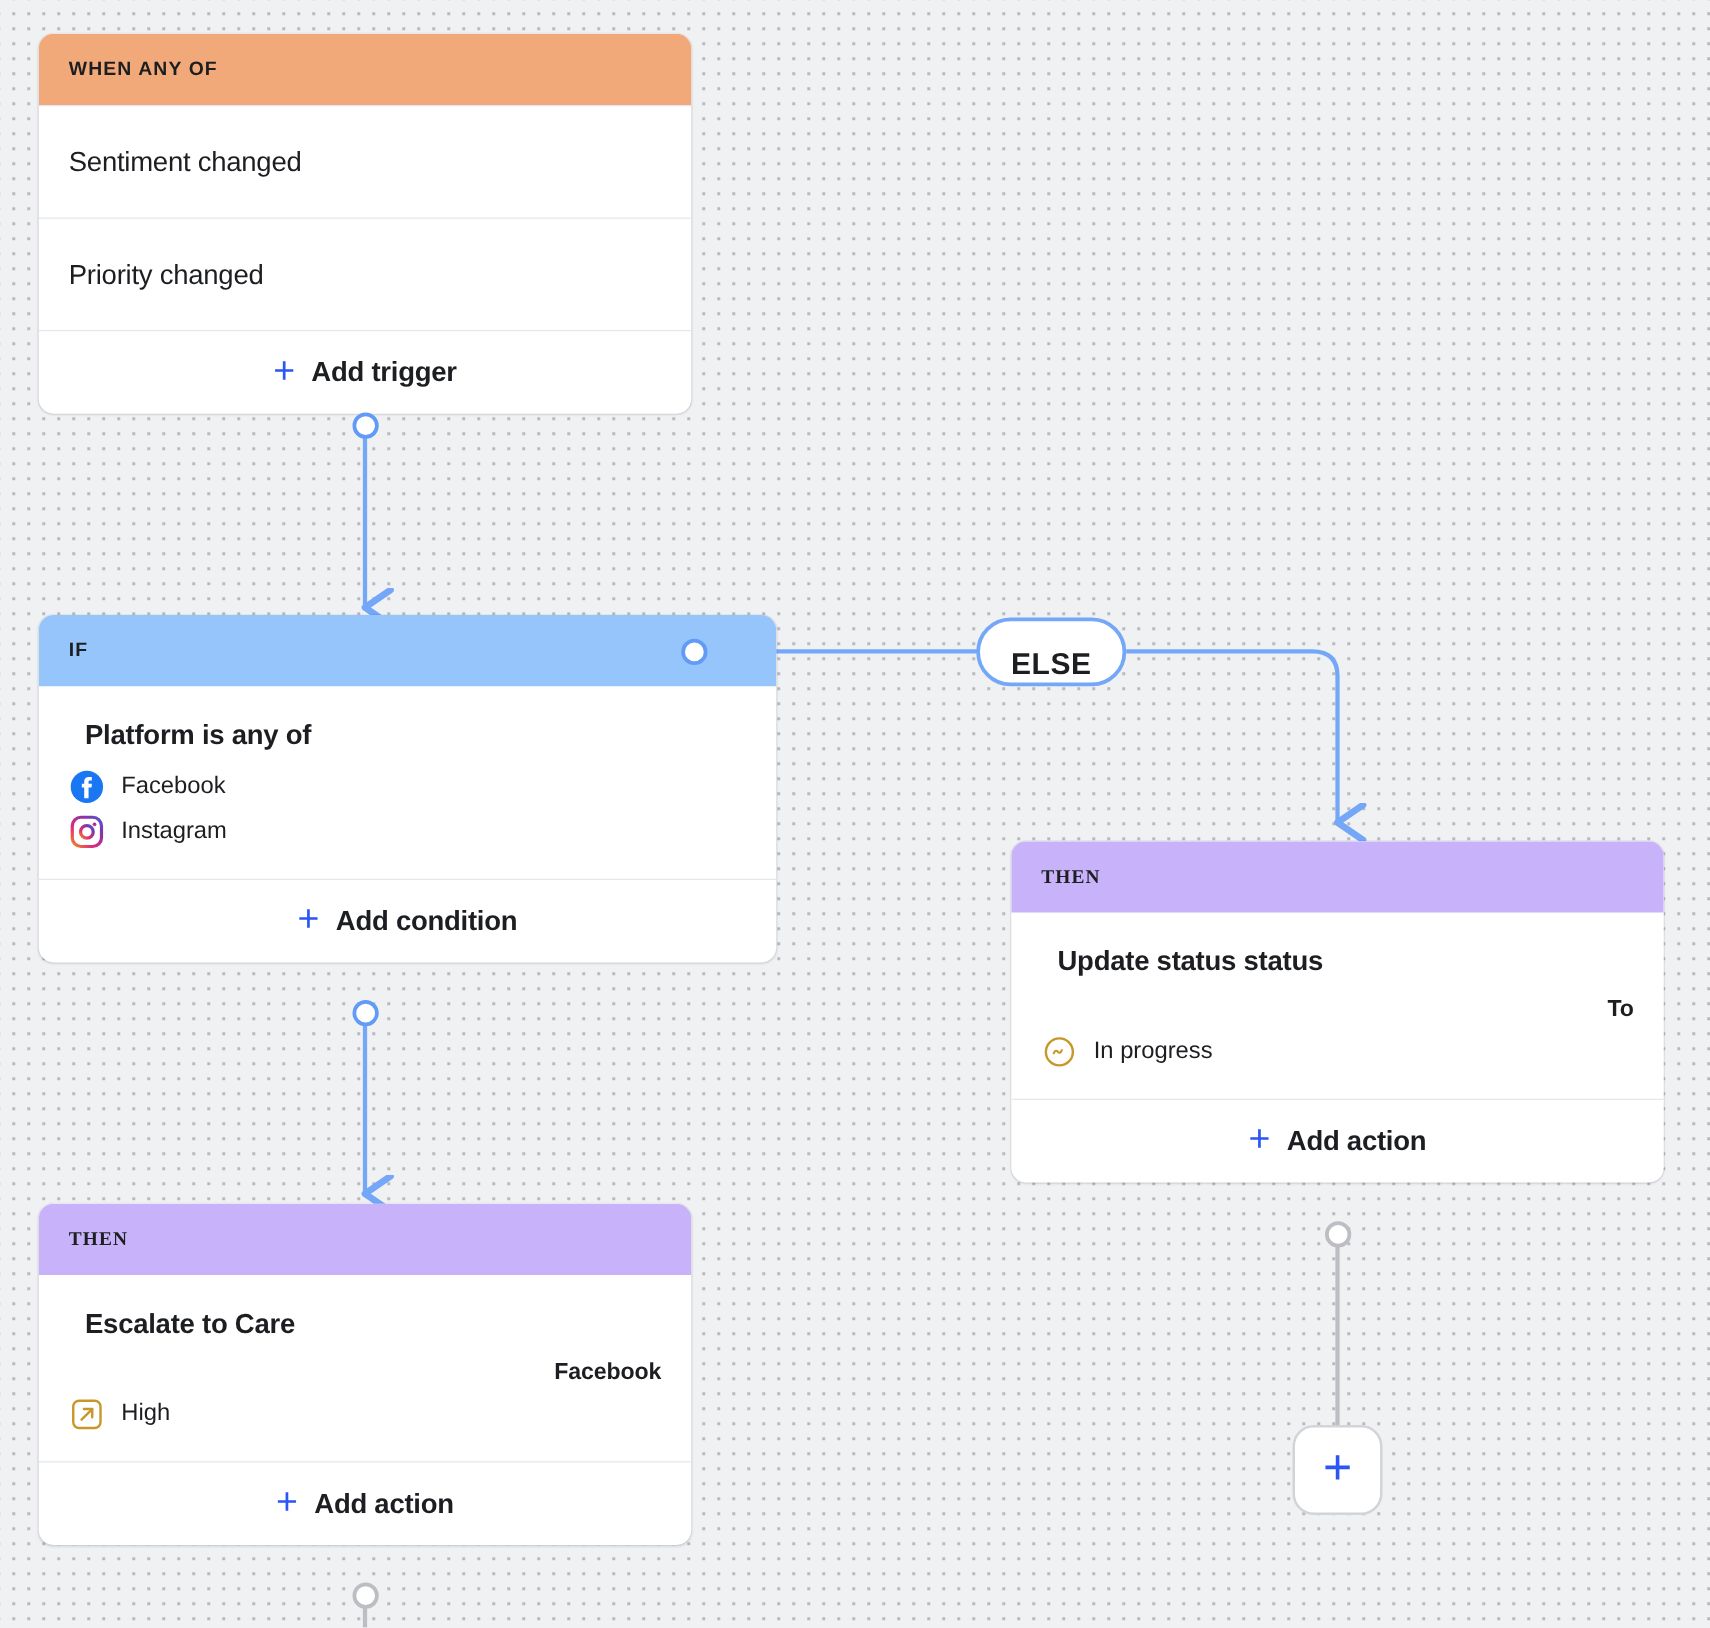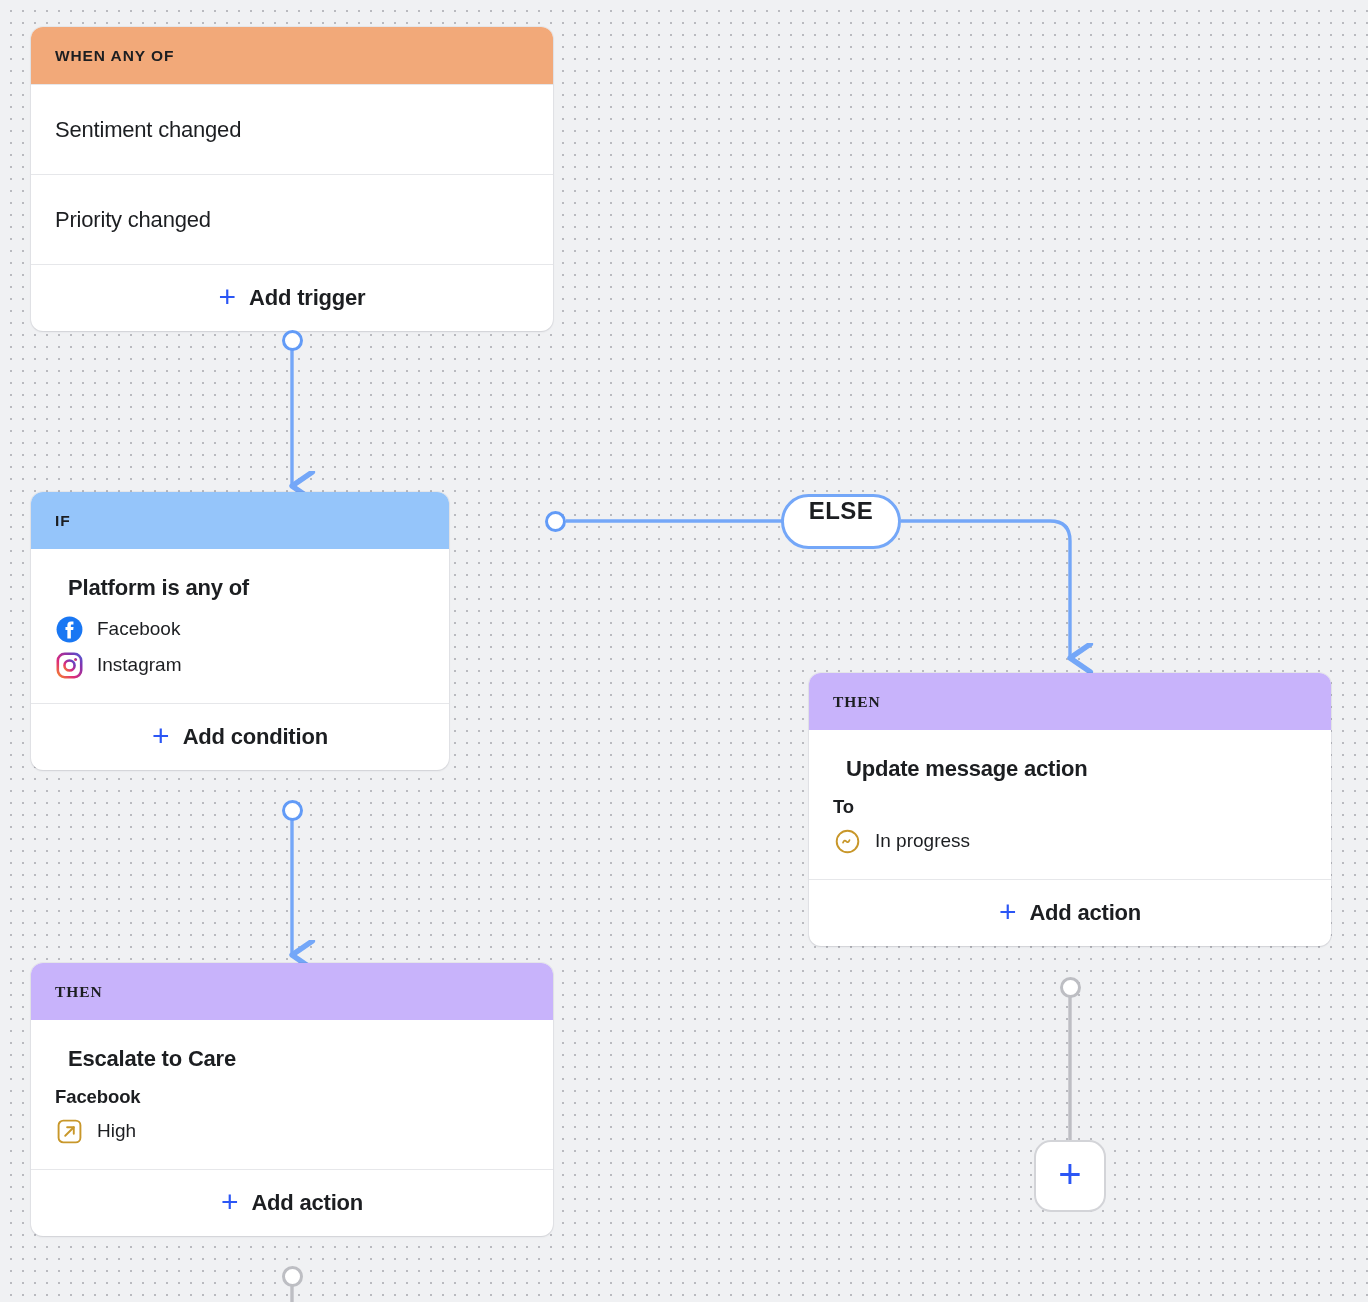--- a/index.html
+++ b/index.html
@@ -107,20 +107,21 @@
     font-size: 22px;
     font-weight: bold;
     letter-spacing: -0.2px;
     margin: 0 0 14px 13px;
   }
   .field-label {
     font-size: 18.5px;
     font-weight: bold;
     margin: 0 0 9px 0;
     letter-spacing: -0.1px;
+    text-align: right;
   }
   .value-line {
     display: flex;
     align-items: center;
     gap: 14px;
     margin-bottom: 8px;
   }
   .value-line:last-child { margin-bottom: 0; }
   .value-line .val-text {
     font-size: 19px;
@@ -132,21 +133,21 @@
     flex: 0 0 28px;
     display: flex;
     align-items: center;
     justify-content: center;
   }
 
   
   .else-pill {
     position: absolute;
     display: flex;
-    align-items: flex-start;
+    align-items: flex-end;
     justify-content: center;
     background: #ffffff;
     border: 3px solid #74a7f8;
     border-radius: 999px;
     box-sizing: border-box;
   }
   .else-pill span {
     font-size: 24px;
     font-weight: bold;
     letter-spacing: 0.4px;
@@ -222,21 +223,21 @@
     <div class="row trigger-row">
       <div class="row-title">Priority changed</div>
     </div>
     <div class="row add-row">
       <span class="plus">+</span>
       <span class="add-label">Add trigger</span>
     </div>
   </div>
   <div class="handle blue" style="left:282px; top:330px;"></div>
 
-  <div class="card" style="left:31px; top:492px; width:418px;">
+  <div class="card" style="left:31px; top:492px; width:590px;">
     <div class="card-header hdr-if">
       <span>IF</span>
     </div>
     <div class="body-block">
       <div class="blk-title">Platform is any of</div>
 
       <div class="value-line">
         <span class="icon-box">
           <svg width="27" height="27" viewBox="0 0 24 24">
             <circle cx="12" cy="12" r="11.5" fill="#1977f3"></circle>
@@ -275,21 +276,21 @@
 
   <div class="else-pill" style="left:781px; top:494px; width:120px; height:55px;">
     <span>ELSE</span>
   </div>
 
   <div class="card" style="left:809px; top:673px; width:522px;">
     <div class="card-header hdr-then">
       <span>THEN</span>
     </div>
     <div class="body-block">
-      <div class="blk-title">Update message action</div>
+      <div class="blk-title">Update status status</div>
       <div class="field-label">To</div>
       <div class="value-line">
         <span class="icon-box">
           <svg width="27" height="27" viewBox="0 0 24 24">
             <circle cx="12" cy="12" r="9.6" fill="none" stroke="#c8972a" stroke-width="1.7"></circle>
             <path d="M7.6 12.4c.9-2.2 2.0-2.2 2.9-1.1s2.0 1.1 2.9-1.1" fill="none" stroke="#c8972a" stroke-width="1.5" stroke-linecap="round" transform="translate(0.4,0.6)"></path>
           </svg>
         </span>
         <span class="val-text">In progress</span>
       </div>

